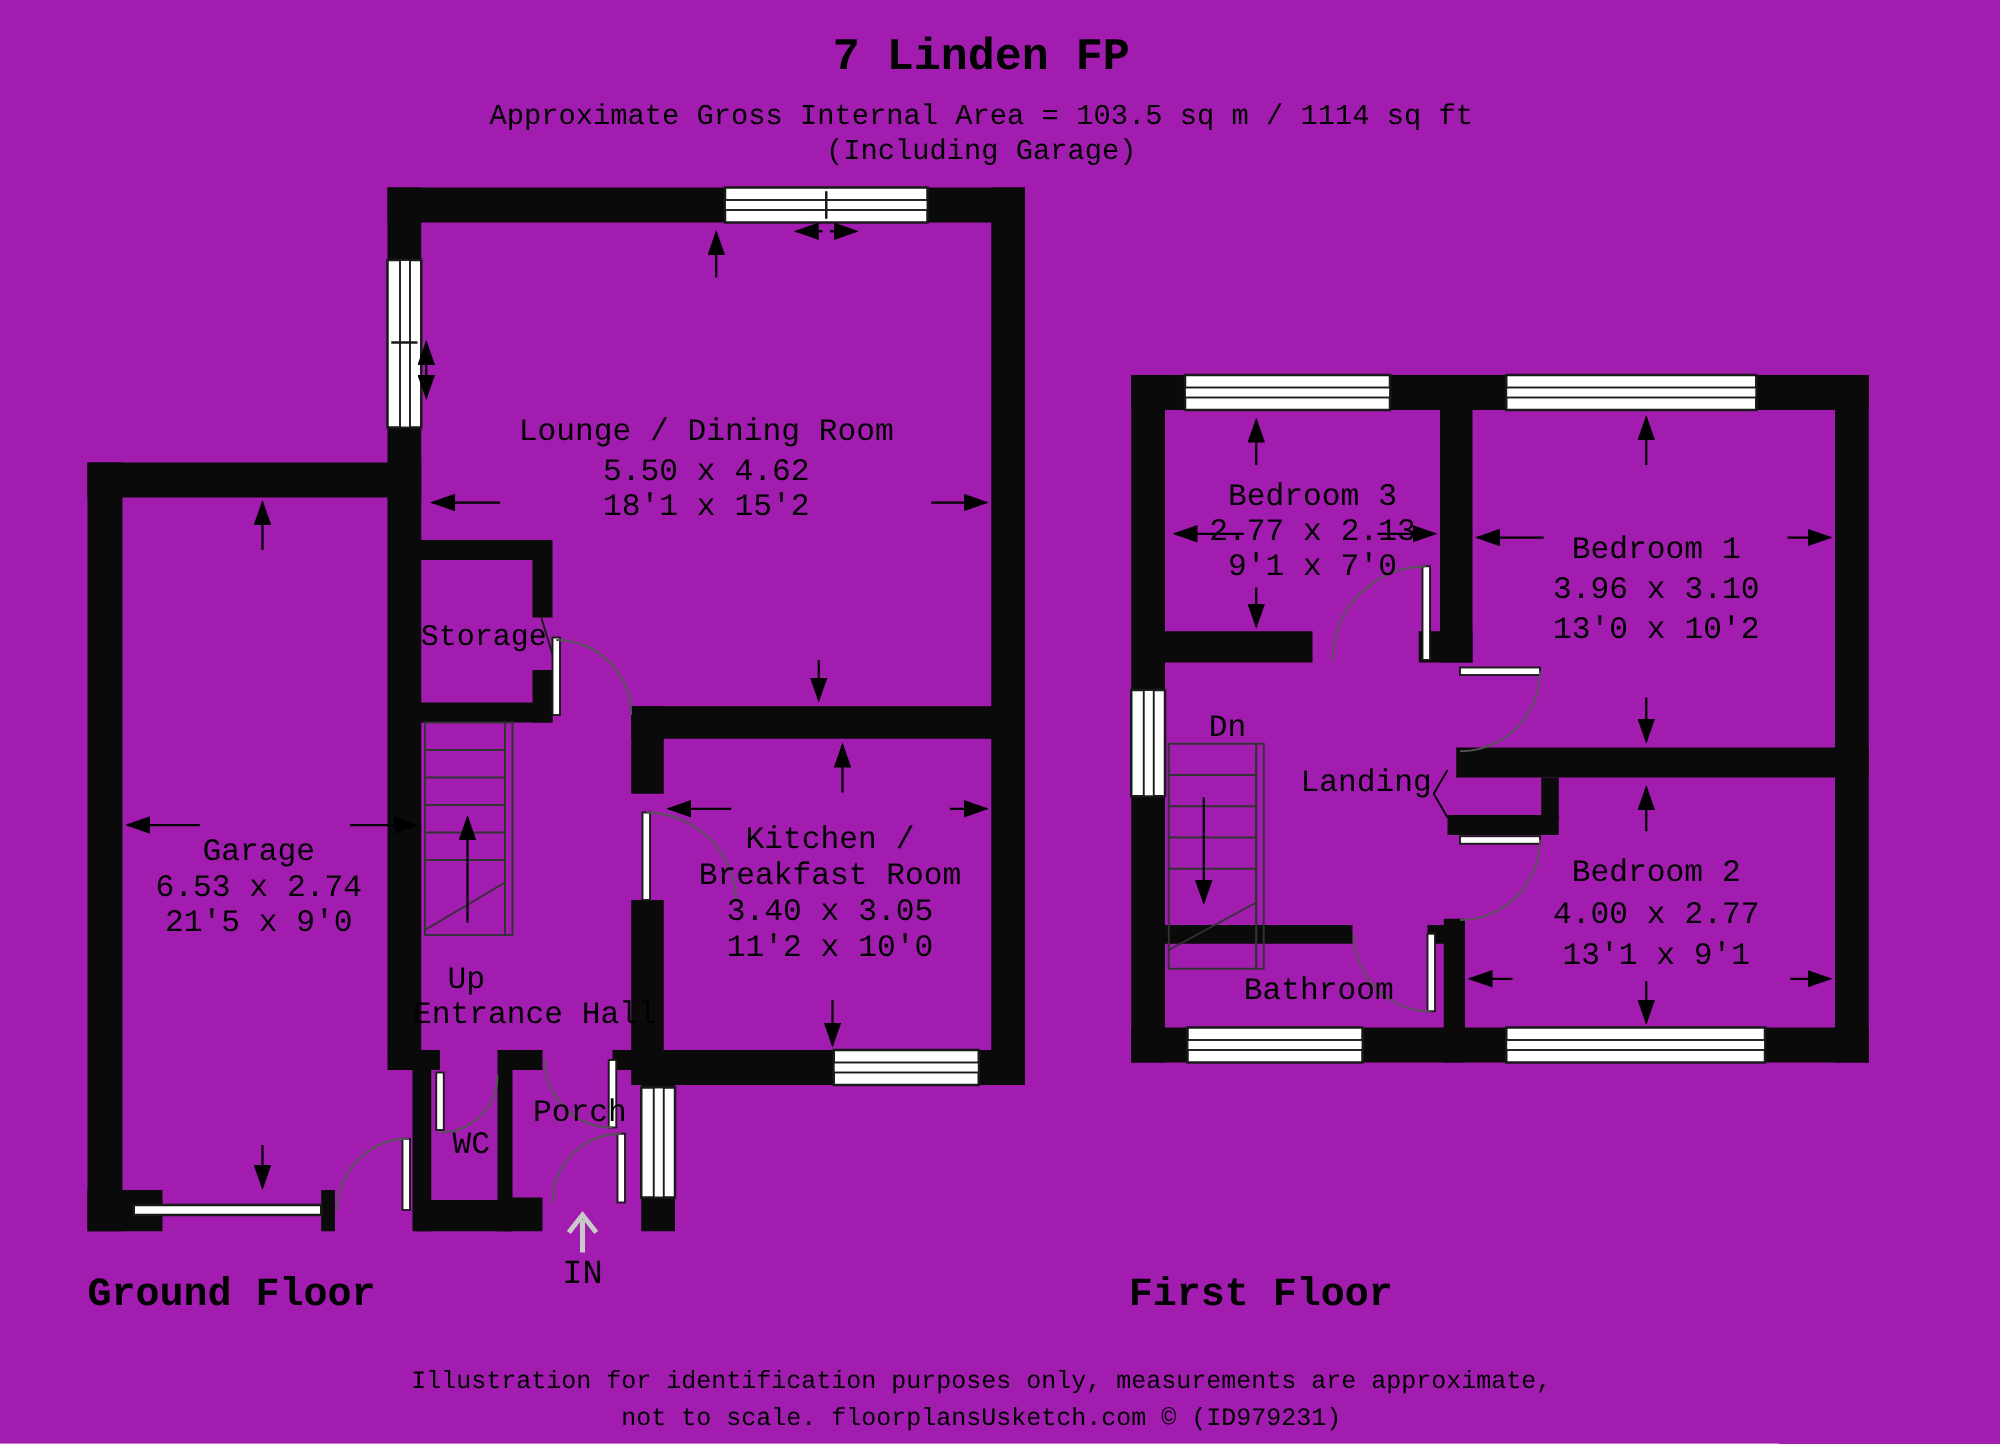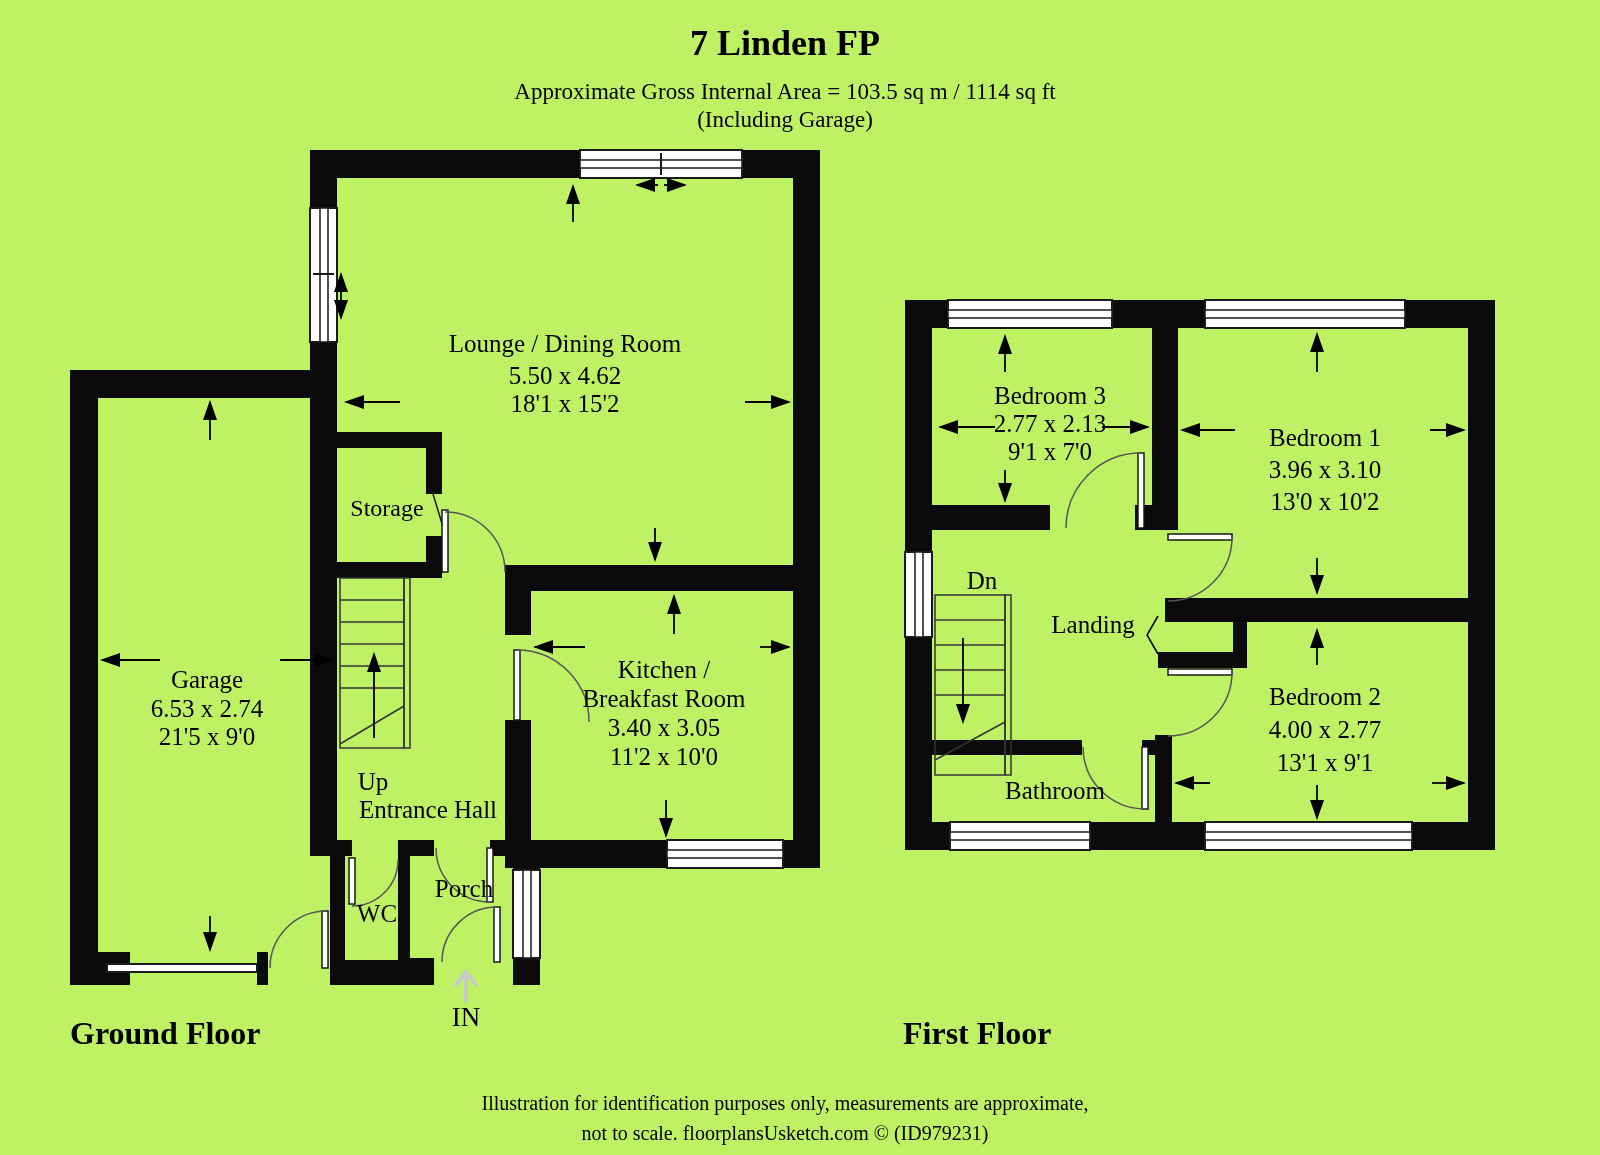--- a/index.html
+++ b/index.html
@@ -1,17 +1,17 @@
 <!DOCTYPE html>
 <html><head>
 <meta charset="utf-8">
 <style>
   html,body{margin:0;padding:0;background:#fff;}
-  .page{position:relative;width:1600px;height:1155px;background:#bef264;overflow:hidden;
-        font-family:Liberation Serif, serif;}
+  .page{position:relative;width:1600px;height:1155px;background:#a21caf;overflow:hidden;
+        font-family:Liberation Mono, monospace;}
   svg{display:block;}
   .wall{fill:#0a0a0a;stroke:none;}
   .winout{fill:#ffffff;stroke:#1a1a1a;stroke-width:2;}
   .winin{fill:#ffffff;stroke:#1a1a1a;stroke-width:1.5;}
   .ln{stroke:#1a1a1a;stroke-width:2;fill:none;}
   .st{stroke:#333;stroke-width:1.5;fill:none;}
   .arc{stroke:#555;stroke-width:1.5;fill:none;}
   .leaf{fill:#ffffff;stroke:#1a1a1a;stroke-width:1.5;}
   .dim{stroke:#000;stroke-width:1.8;fill:none;}
   .chev{stroke:#000;stroke-width:1.5;fill:none;}

